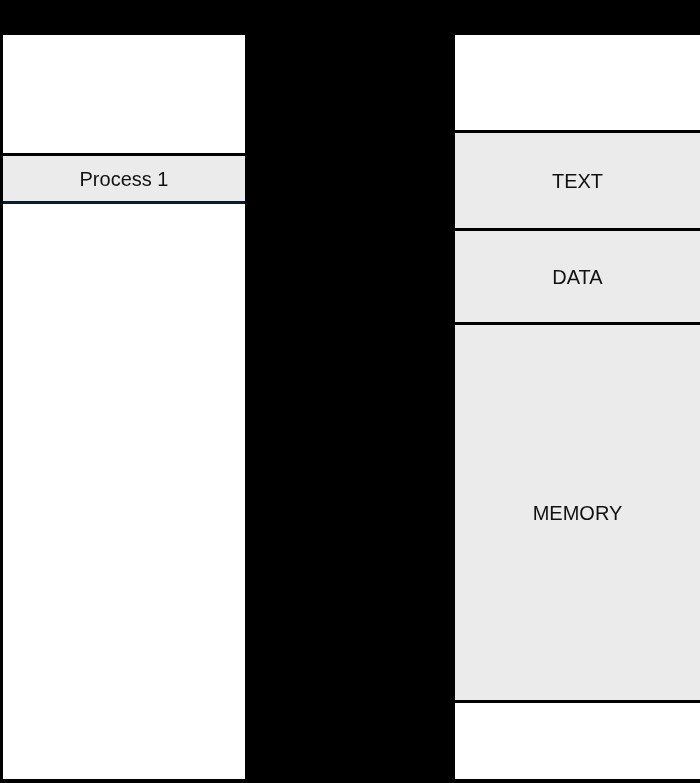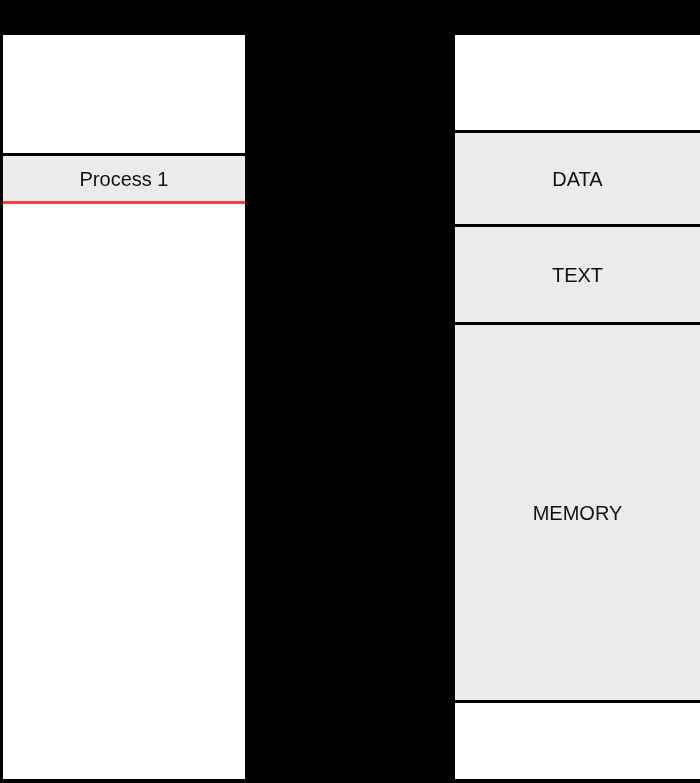--- a/index.html
+++ b/index.html
@@ -30,21 +30,21 @@
   .panel.right {
     left: 452px;
     border-right: none; 
   }
   .band {
     position: absolute;
     left: 0;
     right: 0;
     background: #ebebeb;
     border-top: 3px solid #000000;
-    border-bottom: 3px solid #ef4444;
+    border-bottom: 3px solid #0f172a;
     box-sizing: border-box;
     display: flex;
     align-items: center;
     justify-content: center;
     font-size: 20px;
     line-height: 1;
     color: #111111;
   }
   
   .band.process1 {
@@ -72,23 +72,23 @@
 <body>
 
 <div class="panel left">
   <div class="band process1">
     <span>Process 1</span>
   </div>
 </div>
 
 <div class="panel right">
   <div class="segments">
+    <div class="band seg-text">
+      <span>TEXT</span>
+    </div>
     <div class="band seg-data">
       <span>DATA</span>
-    </div>
-    <div class="band seg-text">
-      <span>TEXT</span>
     </div>
     <div class="band seg-memory">
       <span>MEMORY</span>
     </div>
   </div>
 </div>
 
 </body></html>

